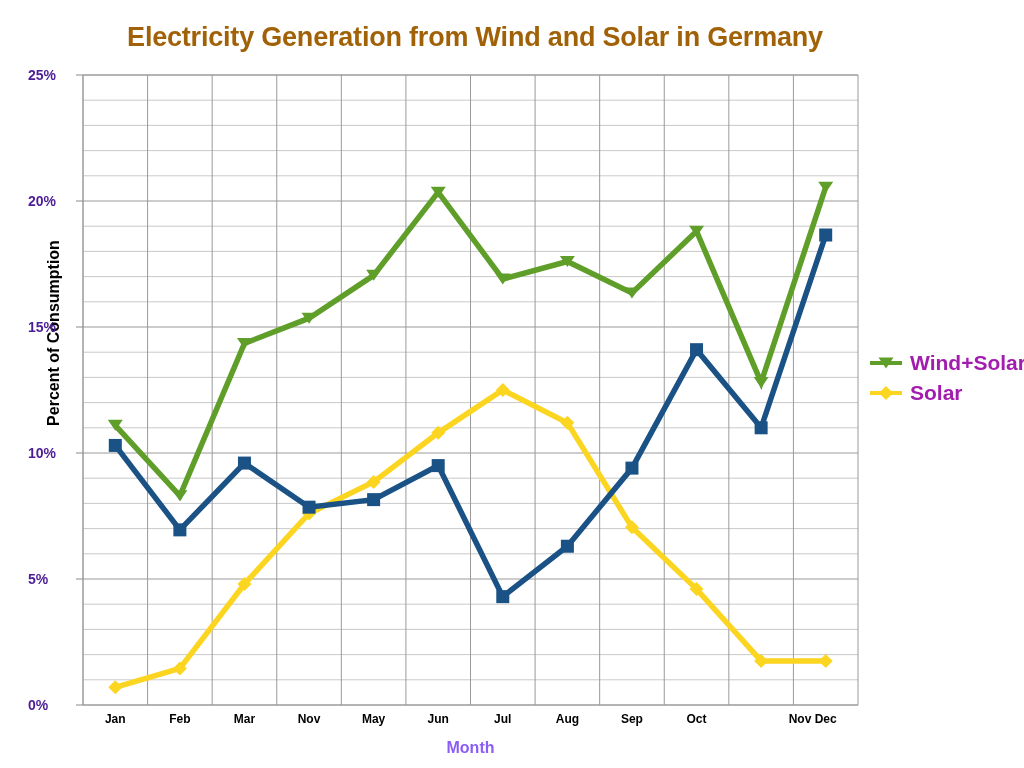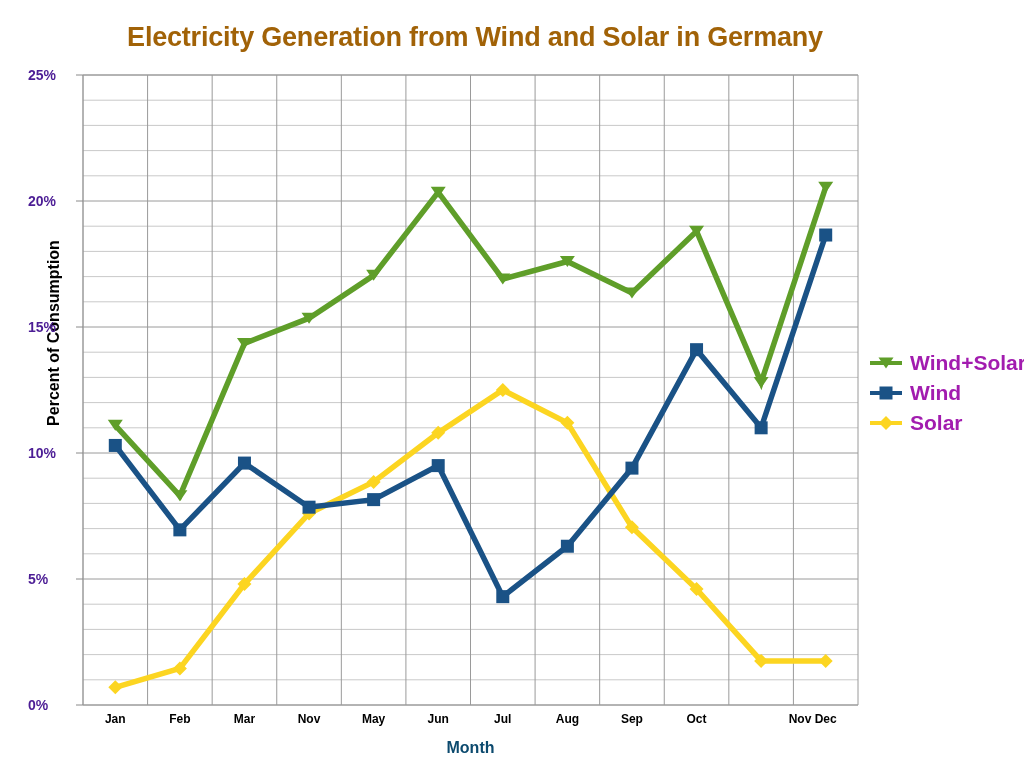--- a/index.html
+++ b/index.html
@@ -45,21 +45,21 @@
     transform-origin: center center;
   }
   .xlabel {
     position: absolute;
     left: 83px;
     top: 739px;
     width: 775px;
     text-align: center;
     font-size: 16px;
     font-weight: bold;
-    color: #0c4a6e;
+    color: #8b5cf6;
   }
   .ytick {
     position: absolute;
     right: 0;
     width: 46px;
     text-align: left;
     font-size: 14px;
     font-weight: bold;
     color: #4c1d95;
     transform: translateY(-50%);
@@ -243,29 +243,20 @@
           <svg width="36" height="20">
             <line x1="2" y1="10" x2="34" y2="10" stroke="#5f9e29" stroke-width="4"></line>
             <polygon points="10.5,4.5 25.5,4.5 18,15.5" fill="#5f9e29"></polygon>
           </svg>
         </div>
         <div class="legend-label">Wind+Solar</div>
       </div>
       <div class="legend-row">
         <div class="legend-swatch">
           <svg width="36" height="20">
-            <line x1="2" y1="10" x2="34" y2="10" stroke="#1a5286" stroke-width="4"></line>
-            <rect x="11.5" y="3.5" width="13" height="13" fill="#1a5286"></rect>
-          </svg>
-        </div>
-        <div class="legend-label">Wind</div>
-      </div>
-      <div class="legend-row">
-        <div class="legend-swatch">
-          <svg width="36" height="20">
             <line x1="2" y1="10" x2="34" y2="10" stroke="#fcd521" stroke-width="4"></line>
             <polygon points="18,3 25,10 18,17 11,10" fill="#fcd521"></polygon>
           </svg>
         </div>
         <div class="legend-label">Solar</div>
       </div>
     </div>
 
 </div>
 

